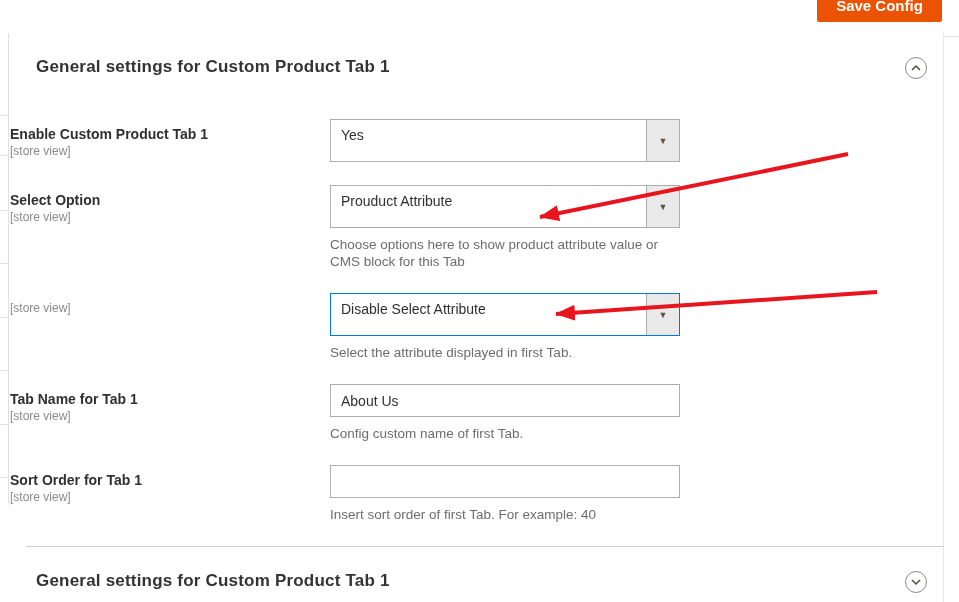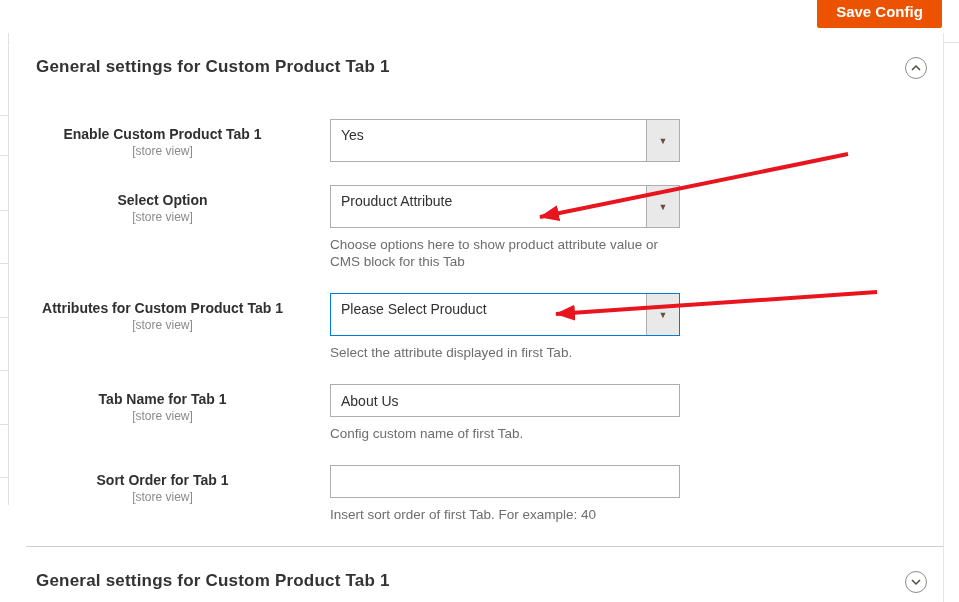--- a/index.html
+++ b/index.html
@@ -5,21 +5,21 @@
   * { margin:0; padding:0; box-sizing:border-box; }
   html,body { width:959px; height:602px; }
   body {
     font-family:"Liberation Sans","DejaVu Sans",sans-serif;
     background:#ffffff; color:#303030;
     position:relative; overflow:hidden;
   }
 
   
   .page-header {
-    position:absolute; top:10px; left:0; right:0; height:33px;
+    position:absolute; top:4px; left:0; right:0; height:33px;
     background:#ffffff; border-bottom:1px solid #e3e3e3;
   }
   .save-button {
     position:absolute; top:-15px; right:17px;
     width:125px; height:33px;
     background:#eb5202; border:none; border-radius:2px;
     color:#ffffff; font-weight:700; font-size:15px;
     font-family:"Liberation Sans","DejaVu Sans",sans-serif;
     display:flex; align-items:center; justify-content:center;
     cursor:pointer;
@@ -43,21 +43,21 @@
   .collapse-btn {
     position:absolute; right:16px; top:24px;
     width:22px; height:22px; border-radius:50%;
     border:1px solid #8c8c8c; background:transparent;
     display:flex; align-items:center; justify-content:center; cursor:pointer;
   }
   .collapse-btn svg { display:block; }
 
   .fields { margin-top:40px; }
   .field-row { display:flex; margin:0 0 23px 0; }
-  .label-col { width:305px; text-align:center; padding-top:7px; }
+  .label-col { width:305px; text-align:left; padding-top:7px; }
   .field-label { font-size:14px; font-weight:600; color:#303030; line-height:17px; display:block; }
   .field-scope { font-size:12px; color:#8a8a8a; line-height:15px; display:block; margin-top:1px; }
   .value-col { margin-left:15px; width:350px; }
 
   .select-control {
     display:flex; height:43px; background:#ffffff;
     border:1px solid #adadad; cursor:pointer; align-items:stretch;
   }
   .select-control.focused { border-color:#007bdb; }
   .select-value { flex:1; font-size:14px; color:#303030; line-height:31px; padding-left:10px;
@@ -139,26 +139,25 @@
         <div class="select-control">
           <span class="select-value">Prouduct Attribute</span>
           <span class="select-arrow-seg">▼</span>
         </div>
         <p class="hint">Choose options here to show product attribute value or CMS block for this Tab</p>
       </div>
     </div>
 
     <div class="field-row">
       <div class="label-col">
-        <label class="field-label">Attributes for Custom Product Tab 1</label>
         <span class="field-scope">[store view]</span>
       </div>
       <div class="value-col">
         <div class="select-control focused">
-          <span class="select-value">Please Select Prouduct</span>
+          <span class="select-value">Disable Select Attribute</span>
           <span class="select-arrow-seg">▼</span>
         </div>
         <p class="hint">Select the attribute displayed in first Tab.</p>
       </div>
     </div>
 
     <div class="field-row">
       <div class="label-col">
         <label class="field-label">Tab Name for Tab 1</label>
         <span class="field-scope">[store view]</span>

